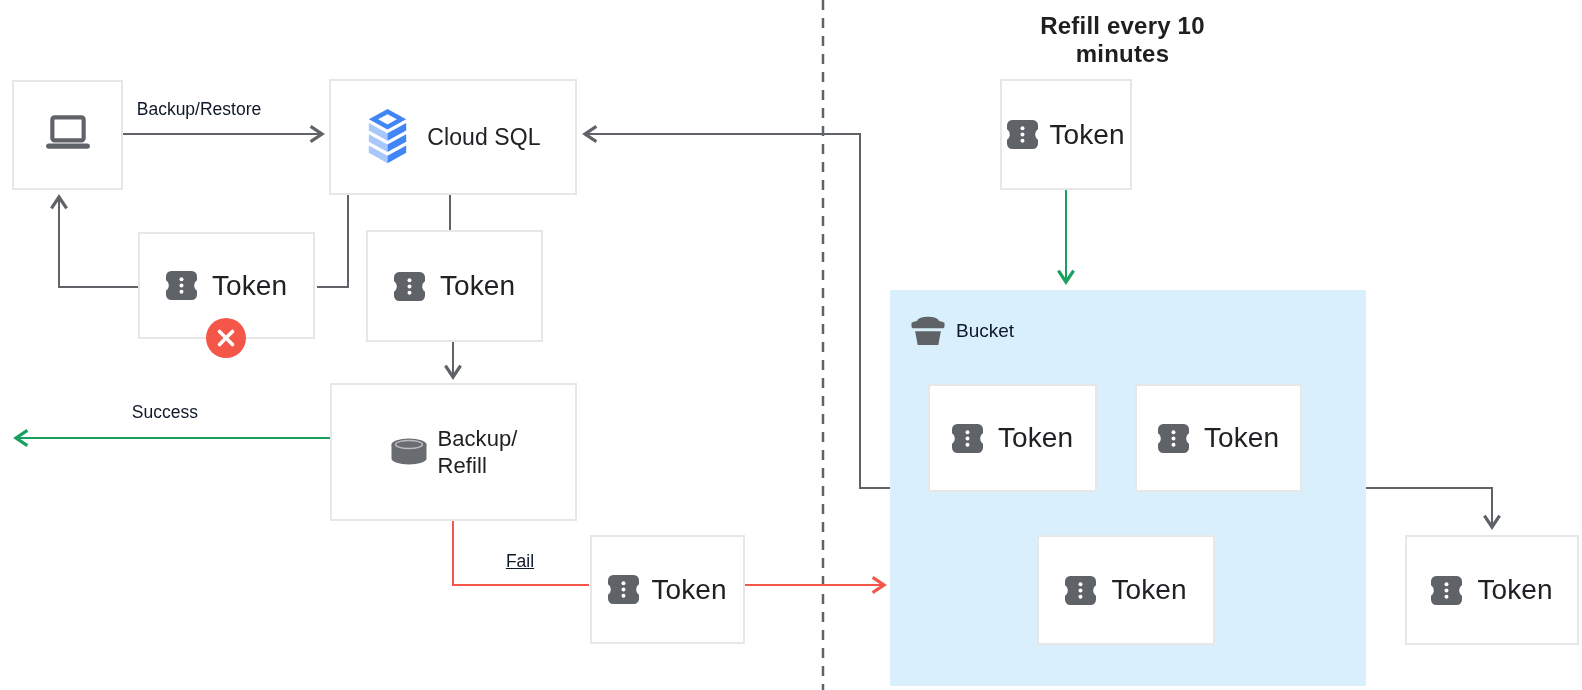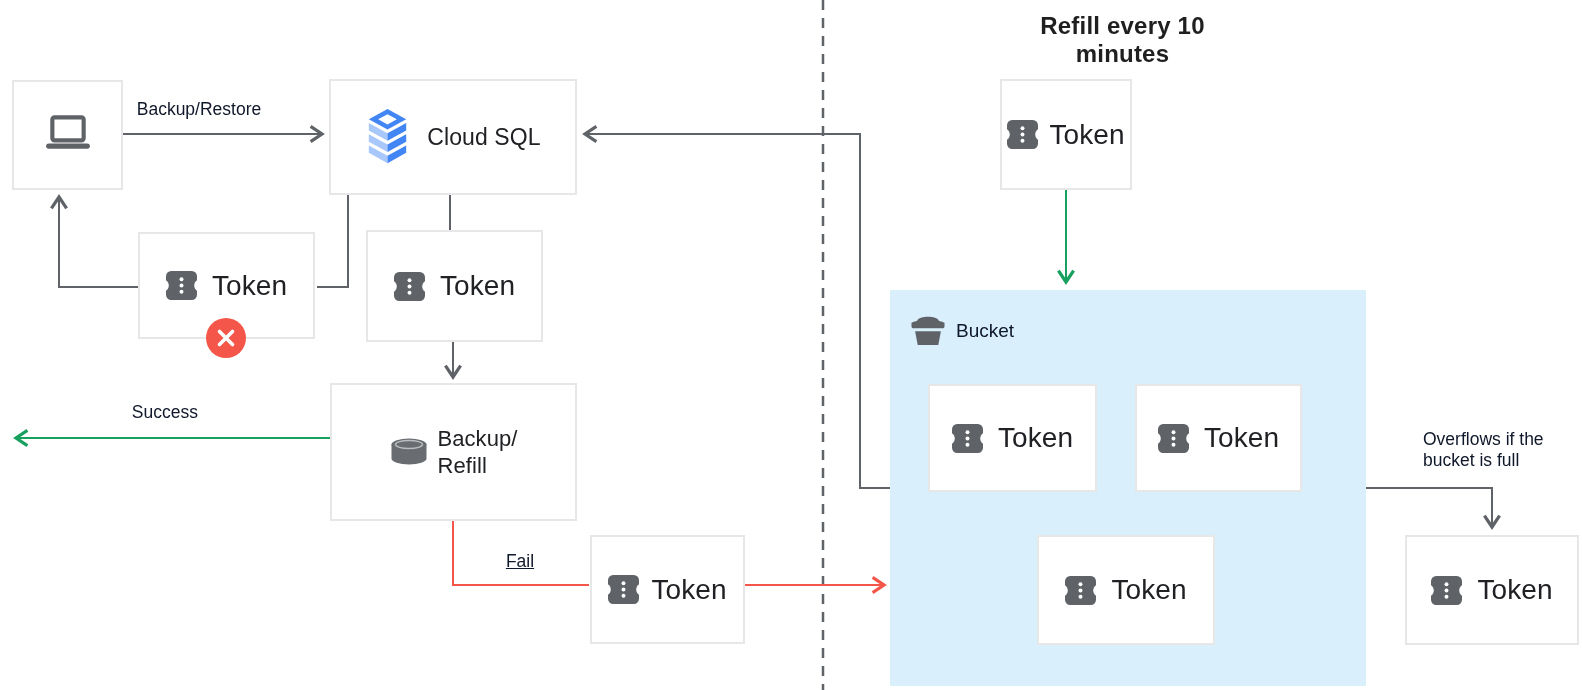--- a/index.html
+++ b/index.html
@@ -92,22 +92,20 @@
     <path d="M1066,190 V282" stroke="#18a05e" stroke-width="2" fill="none" marker-end="url(#arrow-green)"></path>
 
     <path d="M1366,488 H1492 V527" stroke="#5f6368" stroke-width="2" fill="none" marker-end="url(#arrow-gray)"></path>
   </svg>
 
   <div class="abs" id="page-title">Refill every 10 minutes</div>
 
   <div class="abs edge-label" id="label-backup-restore-edge">Backup/Restore</div>
   <div class="abs edge-label" id="label-success">Success</div>
   <div class="abs edge-label" id="label-fail">Fail</div>
-  <div class="abs edge-label" id="label-overflow">Overflows if the
-bucket is full</div>
   <div class="abs edge-label" id="label-bucket">Bucket</div>
 
   <div class="abs" style="left:909px;top:313px;">
     <svg width="38" height="33" viewBox="0 0 36 32">
       <path d="M2,13 L2,9.5 C4.5,8 6,8.5 7.5,7.5 C9,2.5 27,2.5 28.5,7.5 C30,8.5 31.5,8 34,9.5 L34,13 C34,14.2 33,14.9 31.8,14.9 L4.2,14.9 C3,14.9 2,14.2 2,13 Z" fill="#5f6368"></path>
       <path d="M5.5,17.6 H30.5 L28,31 H8 Z" fill="#5f6368"></path>
     </svg>
   </div>
 
   <div class="abs node" id="node-laptop">

